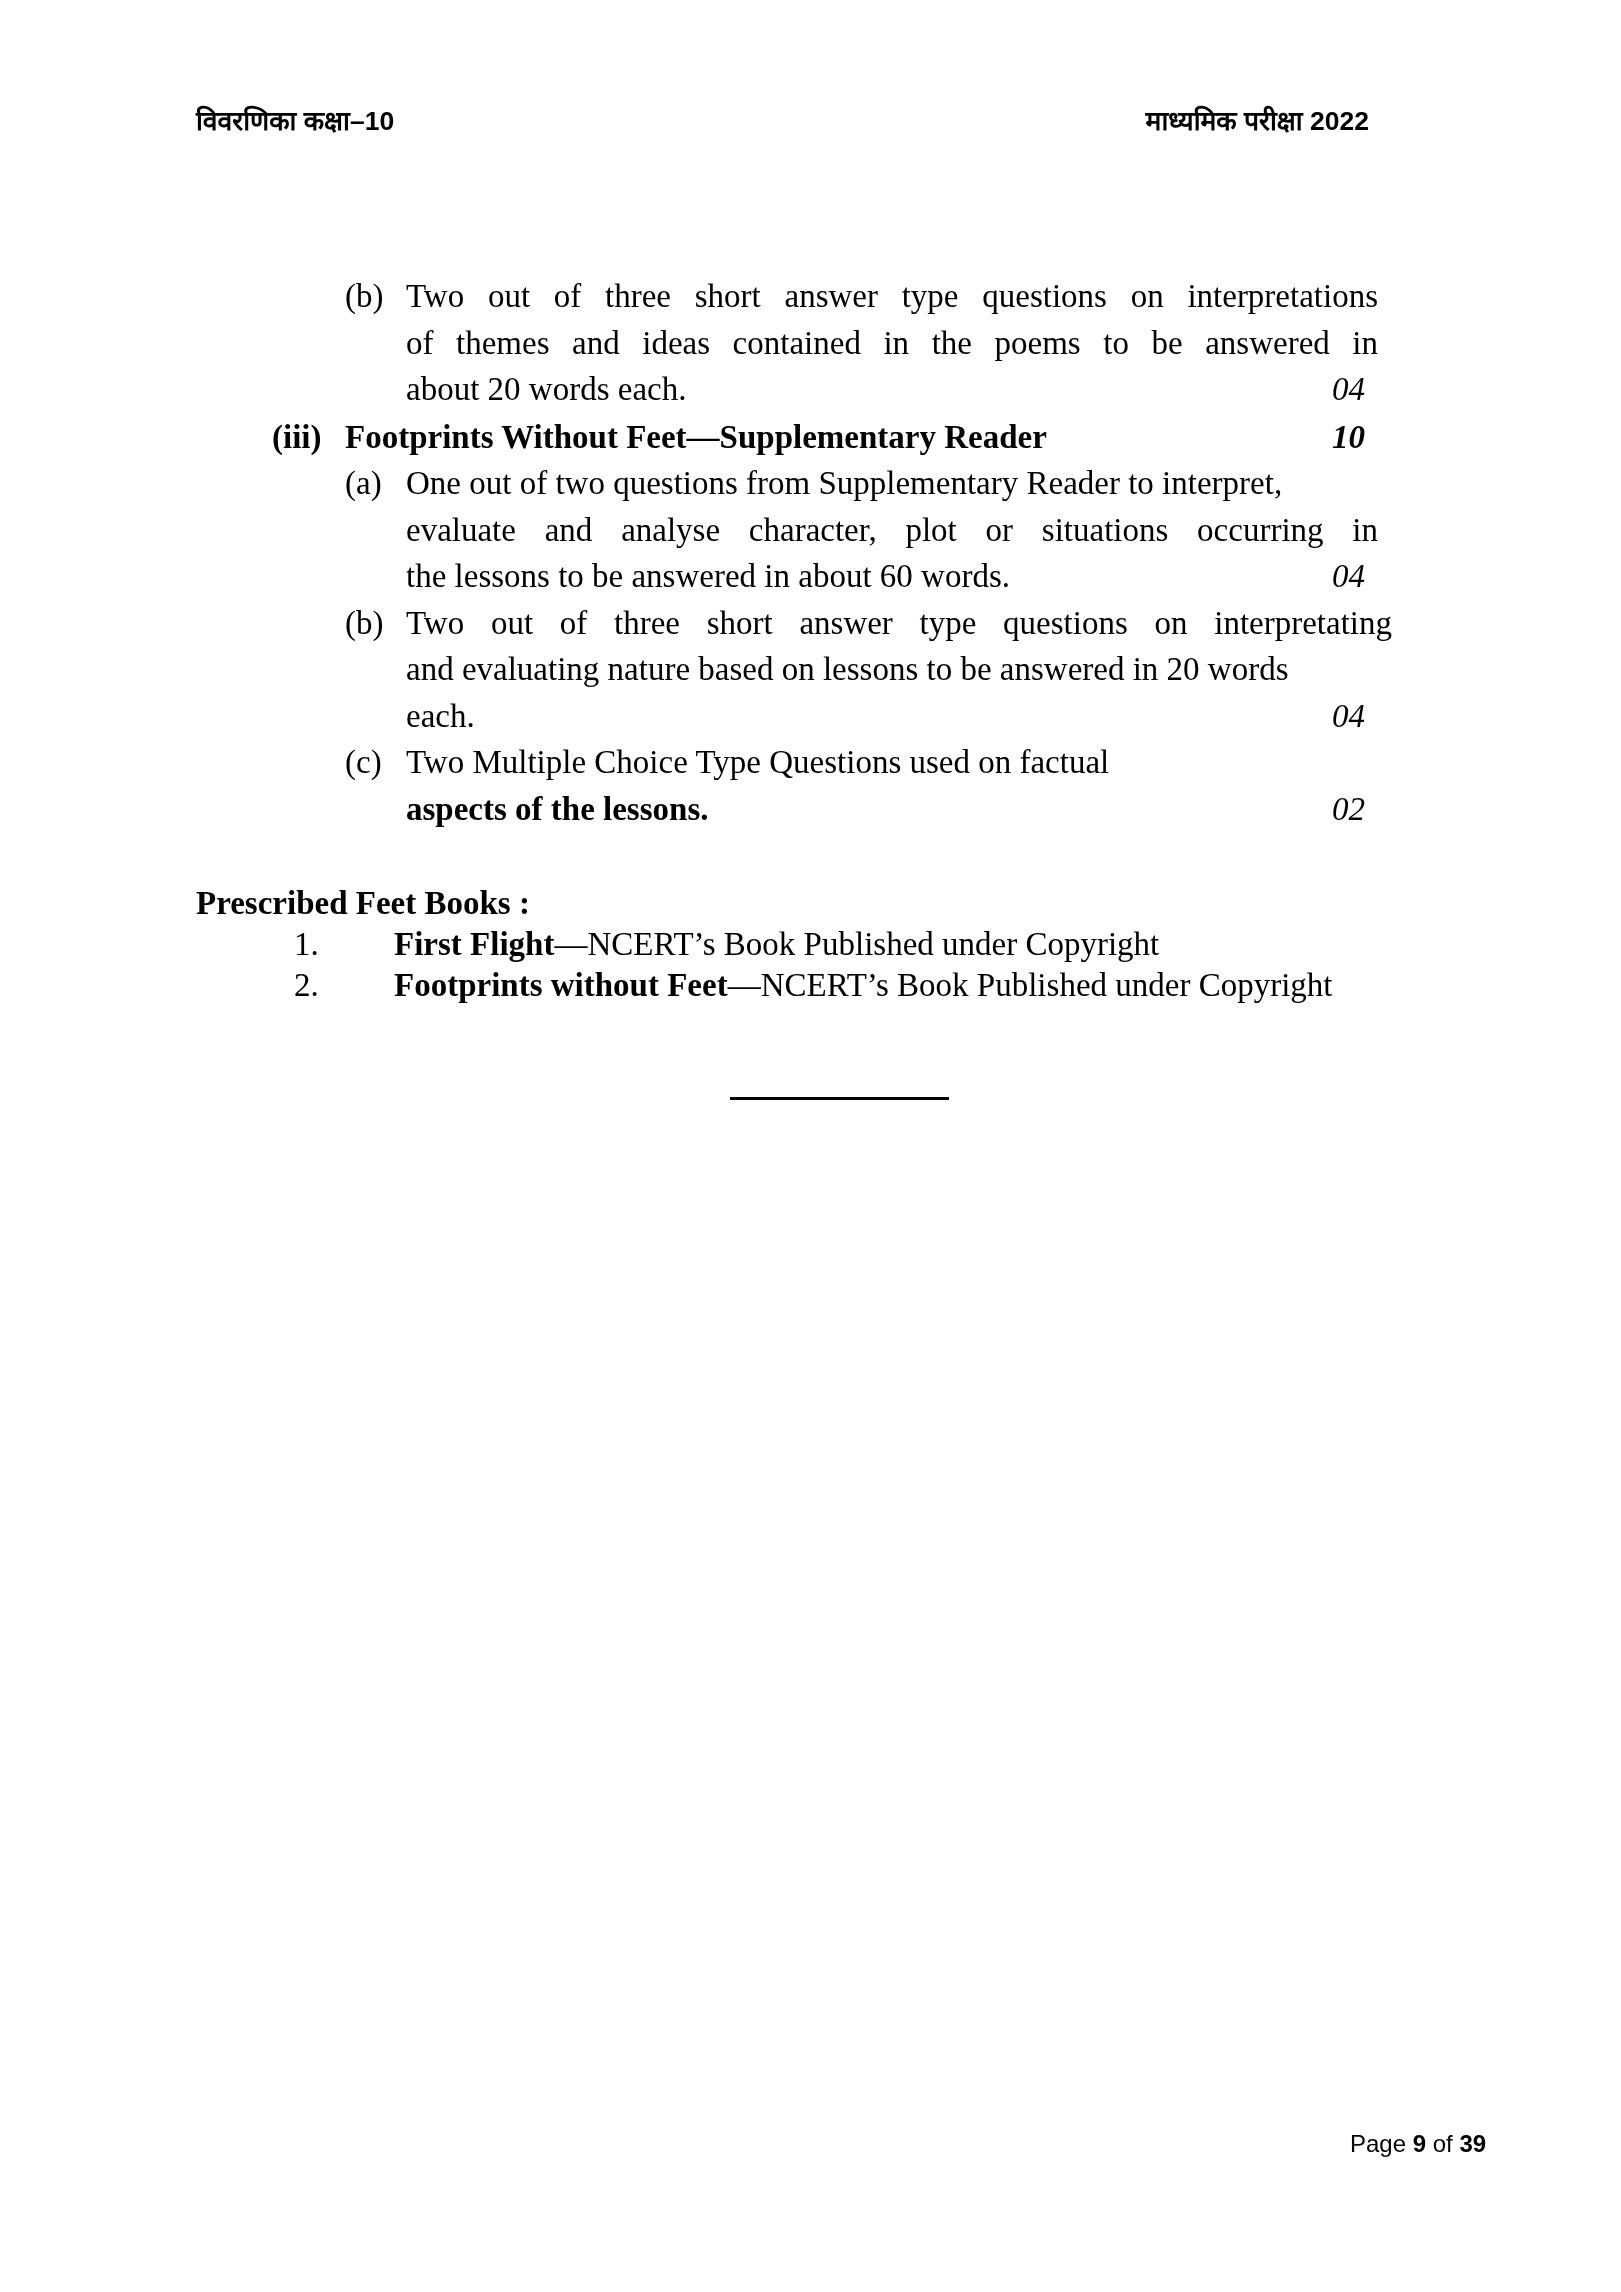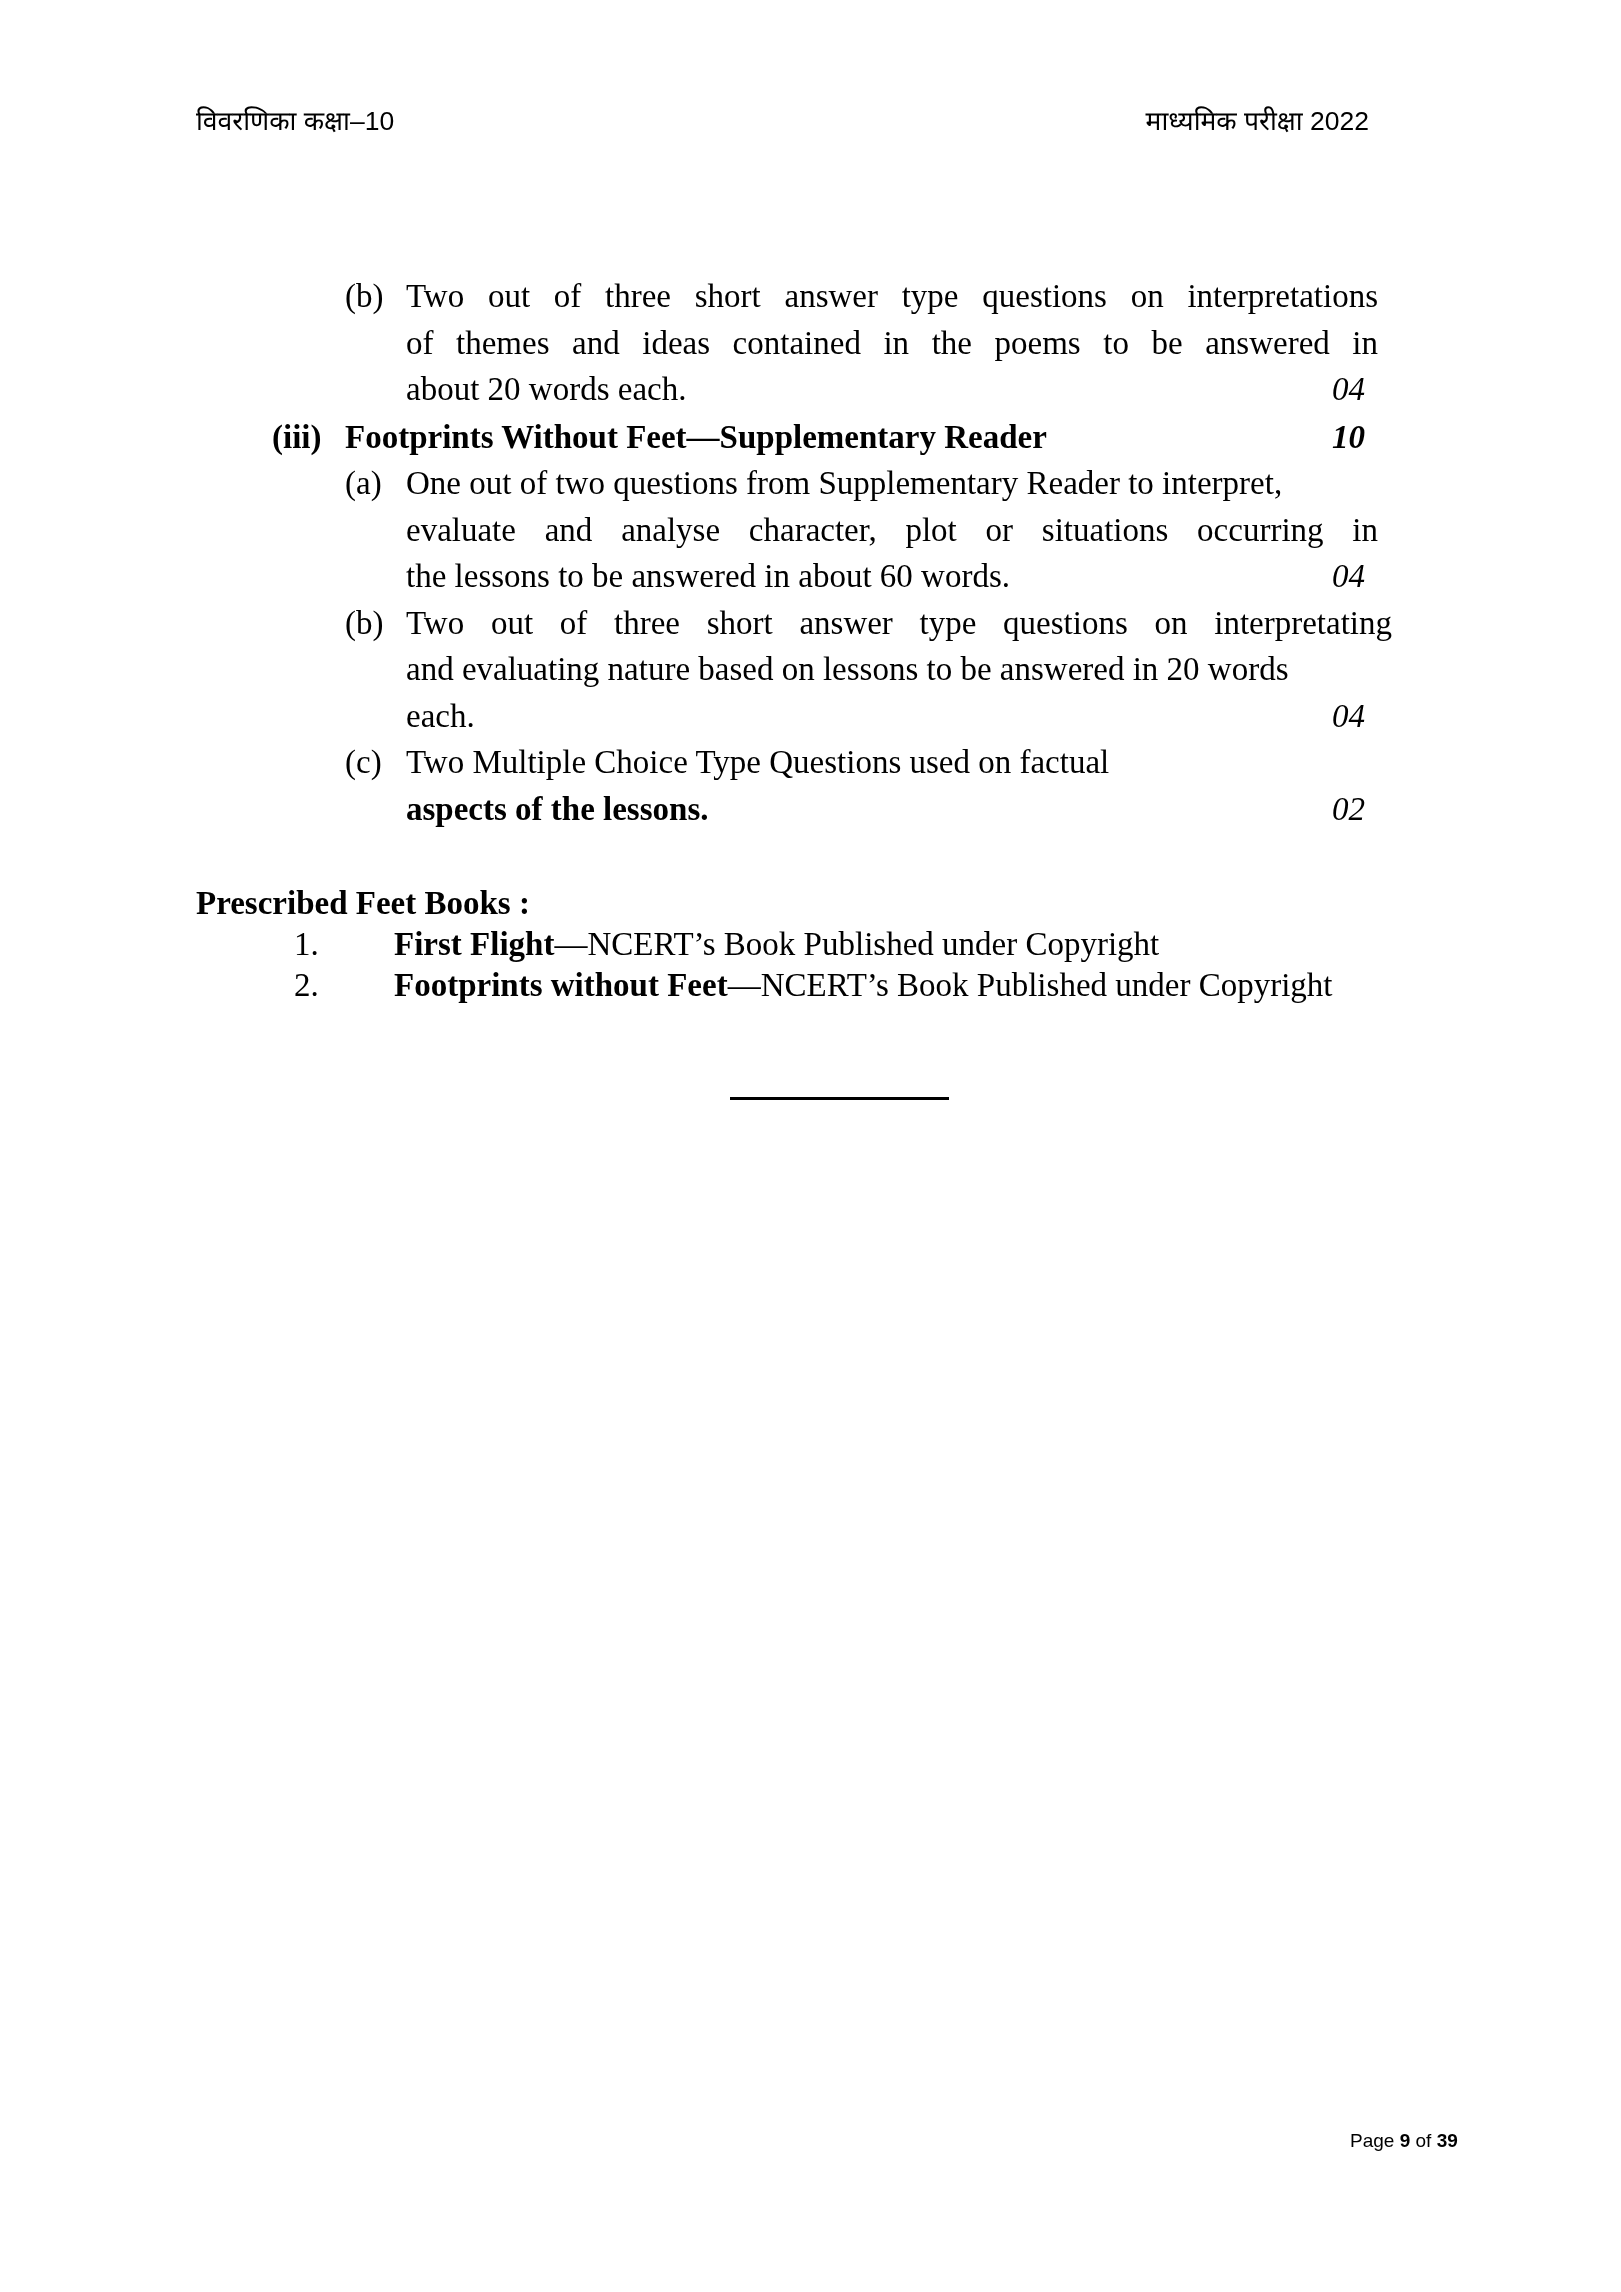--- a/index.html
+++ b/index.html
@@ -1,24 +1,24 @@
 <!DOCTYPE html>
 <html><head>
 <meta charset="utf-8">
 <style>
   html, body { margin: 0; padding: 0; background: #ffffff; }
   body { width: 1621px; height: 2293px; position: relative; overflow: hidden; color: #000; }
   .abs { position: absolute; white-space: nowrap; }
-  .hdr { font-family: "Liberation Sans", "DejaVu Sans", sans-serif; font-weight: normal; font-size: 26.5px; top: 102px; }
+  .hdr { font-family: "Liberation Sans", "DejaVu Sans", sans-serif; font-weight: bold; font-size: 26.5px; top: 102px; }
   .serif { font-family: "Liberation Serif", "DejaVu Serif", serif; font-size: 33px; line-height: 39px; }
   .bold { font-weight: bold; text-align: right; }
   .txt { position: absolute; text-align: justify; text-align-last: justify; }
   .txt.last { text-align-last: left; }
   .marks { position: absolute; text-align: center; width: 59px; font-style: italic; }
-  .footer { font-family: "Liberation Sans", "DejaVu Sans", sans-serif; font-size: 19px; }
+  .footer { font-family: "Liberation Sans", "DejaVu Sans", sans-serif; font-size: 24px; }
   .sep { position: absolute; height: 2.9px; background: #000; }
 </style>
 </head>
 <body>
 
 <div class="abs hdr" style="left:196px;">विवरणिका कक्षा–10</div>
 <div class="abs hdr" style="right:252px;margin-left:17px;">माध्यमिक परीक्षा 2022</div>
 
 <div class="serif">
   <div class="abs" style="left:345px; top:277px;">(b)</div>

